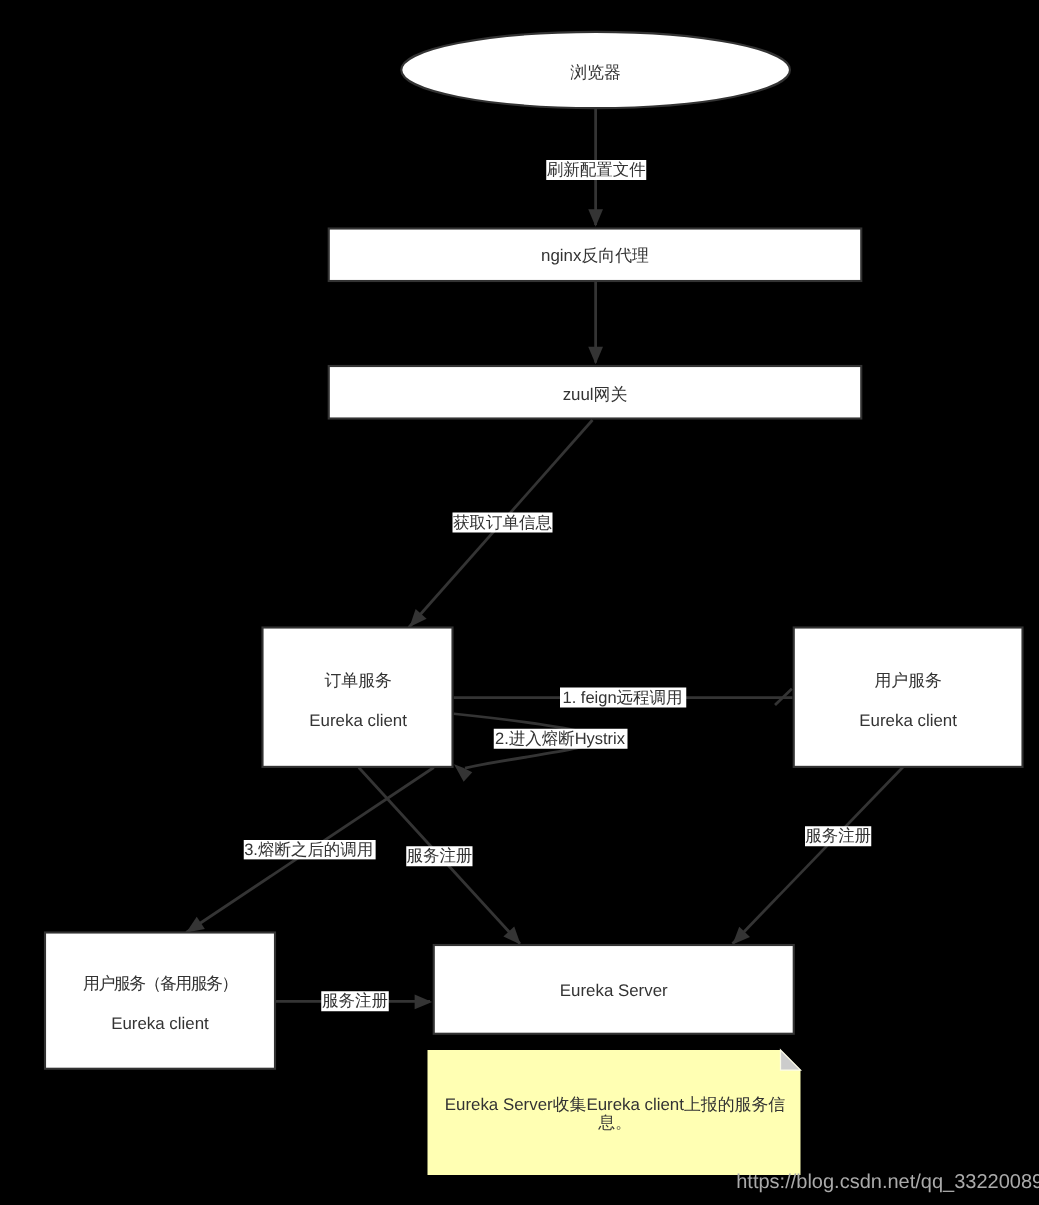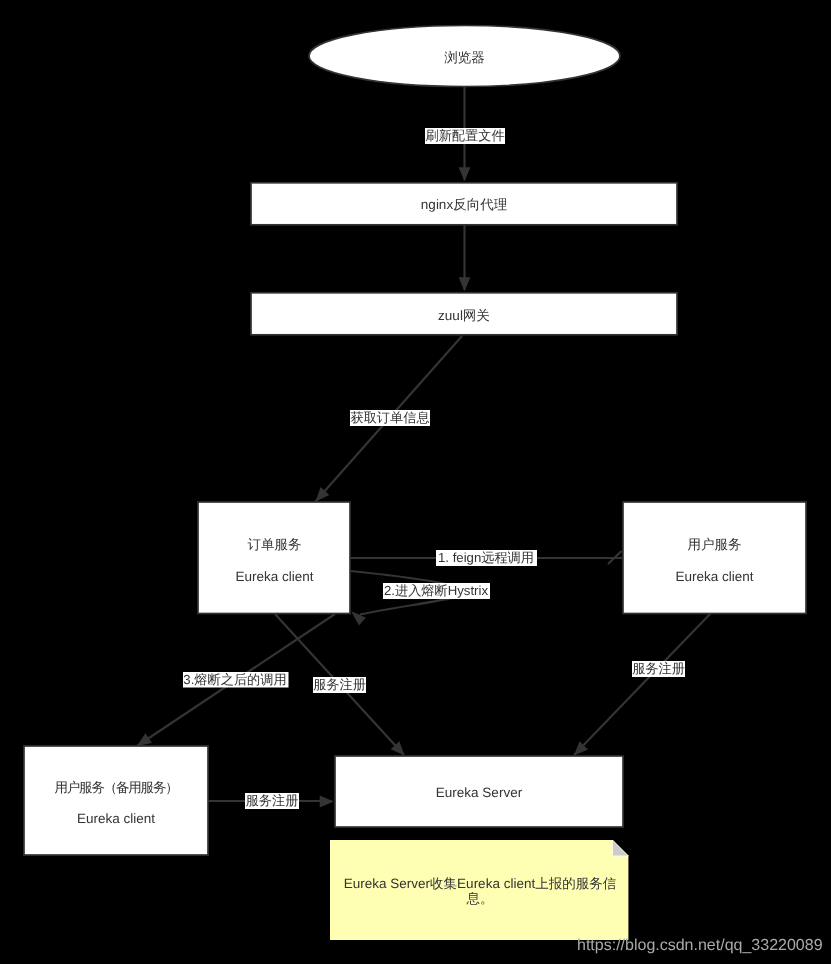--- a/index.html
+++ b/index.html
@@ -1,20 +1,20 @@
 <!DOCTYPE html>
 <html><head>
 <meta charset="utf-8">
 <title>Microservice Architecture Diagram</title>
 <style>
   html,body{margin:0;padding:0;background:#000;}
   body{width:831px;height:964px;overflow:hidden;
        font-family:"Liberation Sans","DejaVu Sans",sans-serif;
        -webkit-font-smoothing:antialiased;}
-  #canvas{position:relative;width:745px;height:964px;background:#000;will-change:opacity;}
+  #canvas{position:relative;width:745px;height:964px;background:#000;will-change:opacity;margin-left:12px;}
   svg#diagram{position:absolute;left:0;top:0;width:831px;height:964px;will-change:opacity;}
   text{-webkit-font-smoothing:antialiased;text-rendering:geometricPrecision;}
   .node-shape{fill:#ffffff;stroke:#333333;stroke-width:1.7;}
   .note-shape{fill:#ffffb3;stroke:none;}
   .note-fold{fill:#cccccc;stroke:#fbfbe8;stroke-width:1;}
   .edge{fill:none;stroke:#343434;stroke-width:2.2;}
   .arrowhead{fill:#343434;stroke:none;}
   .nodetext{fill:#333333;font-size:13.5px;text-anchor:middle;
             font-family:"Liberation Sans","DejaVu Sans",sans-serif;}
   .tight{letter-spacing:-1.2px;}

